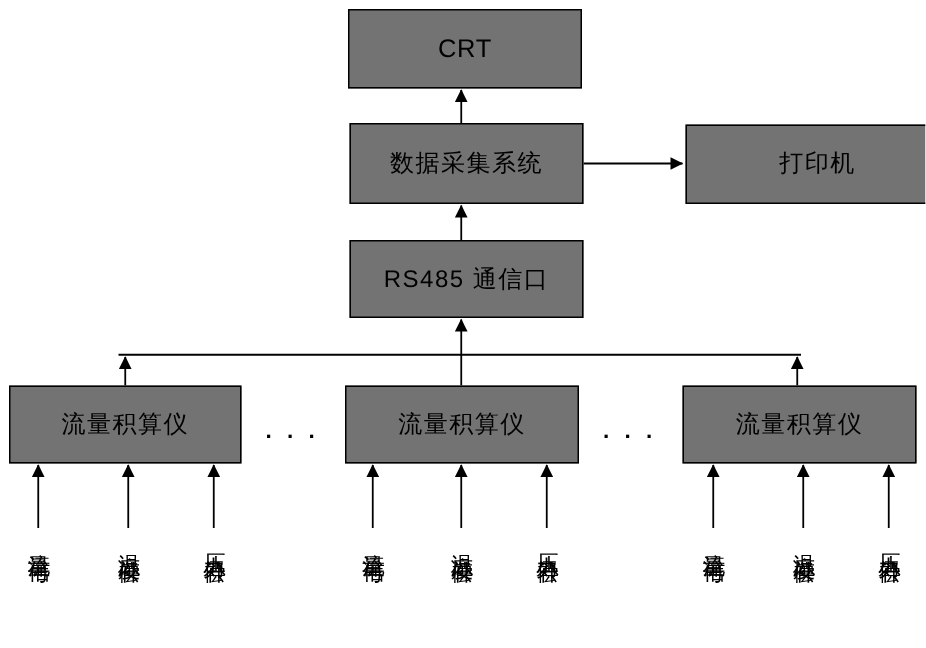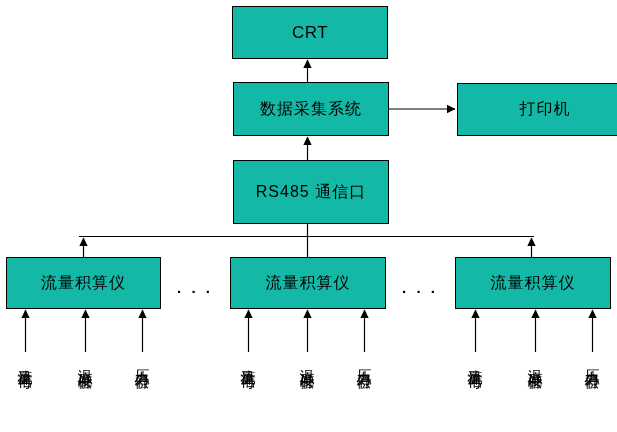--- a/index.html
+++ b/index.html
@@ -14,32 +14,32 @@
   }
   .wires {
     position: absolute;
     left: 0; top: 0;
     width: 617px; height: 432px;
   }
   .node {
     position: absolute;
     box-sizing: border-box;
     border: 1px solid #000000;
-    background: #14b8a6;
+    background: #737373;
     display: flex;
     align-items: center;
     justify-content: center;
     font-size: 16px;
     letter-spacing: 1px;
     white-space: nowrap;
   }
   .node.crt       { left: 232px; top: 6px;   width: 156px; height: 53px; font-size: 17px; letter-spacing: 0.5px; }
   .node.daq       { left: 233px; top: 82px;  width: 156px; height: 54px; text-align: center; }
   .node.printer   { left: 457px; top: 83px;  width: 176px; height: 53px; }
-  .node.rs485     { left: 233px; top: 160px; width: 156px; height: 64px; }
+  .node.rs485     { left: 233px; top: 160px; width: 156px; height: 52px; }
   .node.flow1     { left: 6px;   top: 257px; width: 155px; height: 52px; }
   .node.flow2     { left: 230px; top: 257px; width: 156px; height: 52px; }
   .node.flow3     { left: 455px; top: 257px; width: 156px; height: 52px; }
   .dots {
     position: absolute;
     top: 280px;
     width: 44px;
     text-align: center;
     font-size: 15px;
     font-weight: bold;

